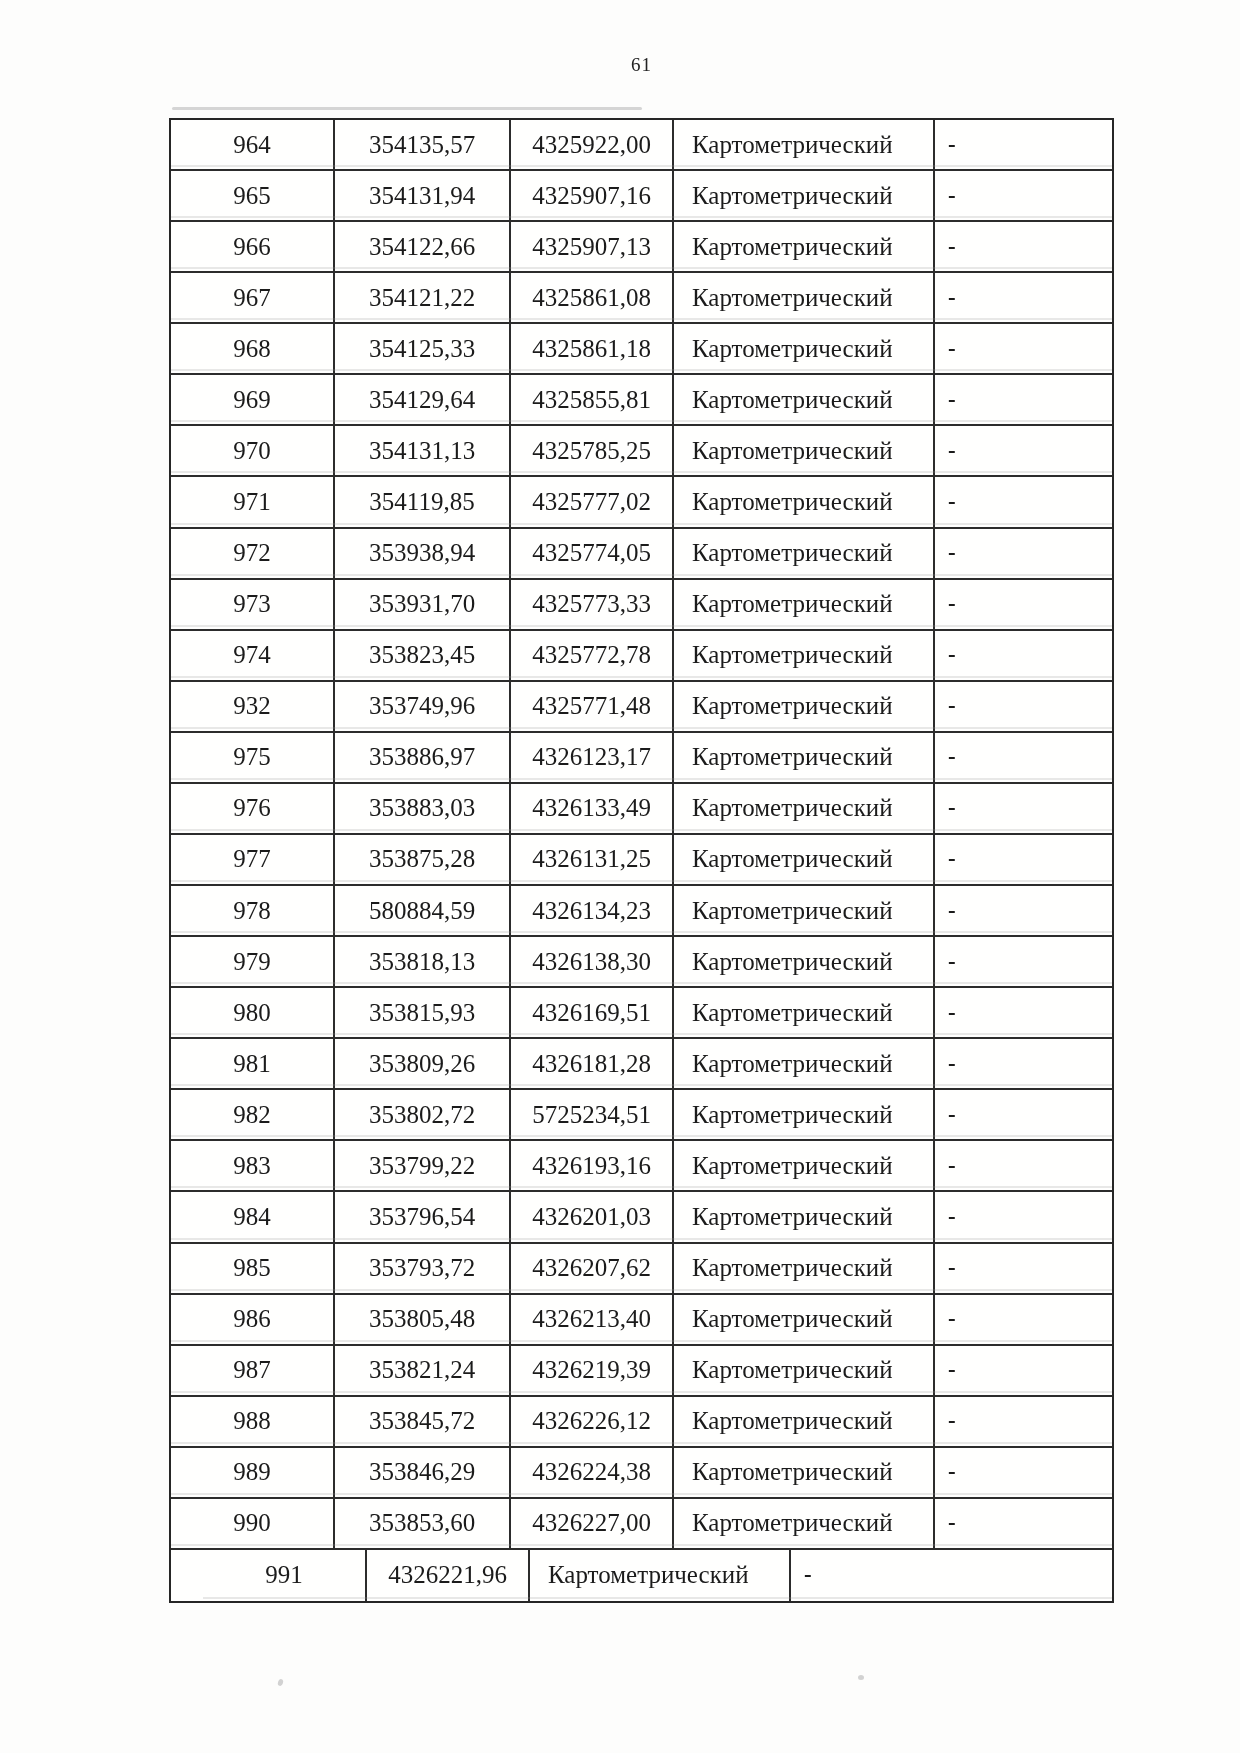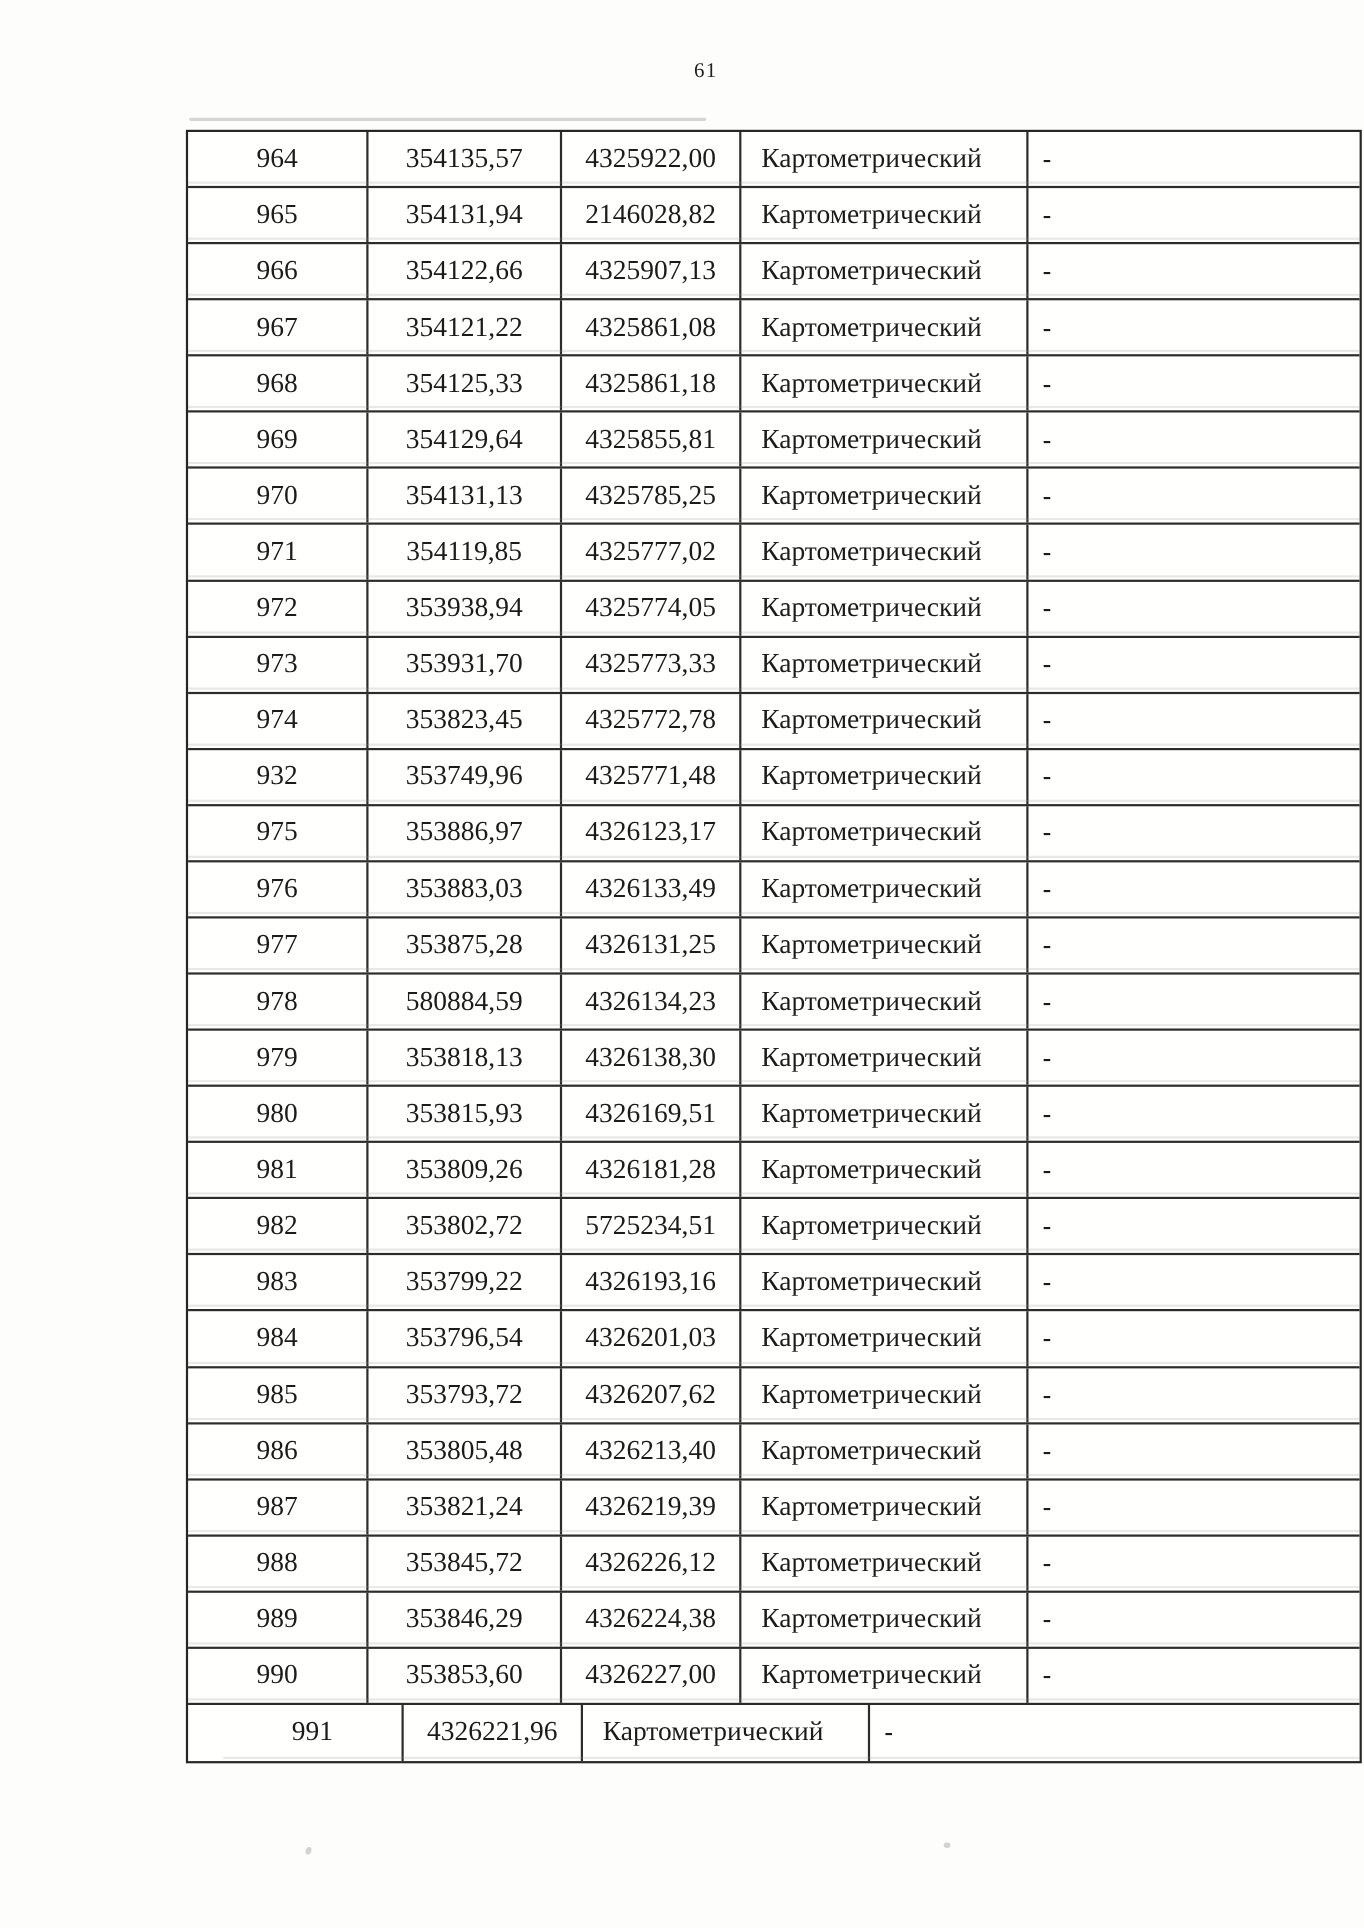--- a/index.html
+++ b/index.html
@@ -26,21 +26,21 @@
   }
   
   .ghost-top{
     position:absolute;
     left:172px;top:107px;width:470px;height:3px;
     background:#b5b5b5;opacity:.55;border-radius:2px;
   }
   .tbl{
     position:absolute;
     left:169px;top:118px;
-    width:1069px;height:1485px;
+    width:945px;height:1485px;
     box-sizing:border-box;
     border:2.5px solid #262626;
     background:#fffffe;
     display:grid;
     grid-template-rows:repeat(29,1fr);
   }
   .row{
     display:flex;
     box-sizing:border-box;
     border-bottom:2px solid #2c2c2c;
@@ -86,21 +86,21 @@
     <div class="c c1">964</div>
     <div class="c c2">354135,57</div>
     <div class="c c3">4325922,00</div>
     <div class="c c4">Картометрический</div>
     <div class="c c5">-</div>
   </div>
 
   <div class="row">
     <div class="c c1">965</div>
     <div class="c c2">354131,94</div>
-    <div class="c c3">2146028,82</div>
+    <div class="c c3">4325907,16</div>
     <div class="c c4">Картометрический</div>
     <div class="c c5">-</div>
   </div>
 
   <div class="row">
     <div class="c c1">966</div>
     <div class="c c2">354122,66</div>
     <div class="c c3">4325907,13</div>
     <div class="c c4">Картометрический</div>
     <div class="c c5">-</div>

